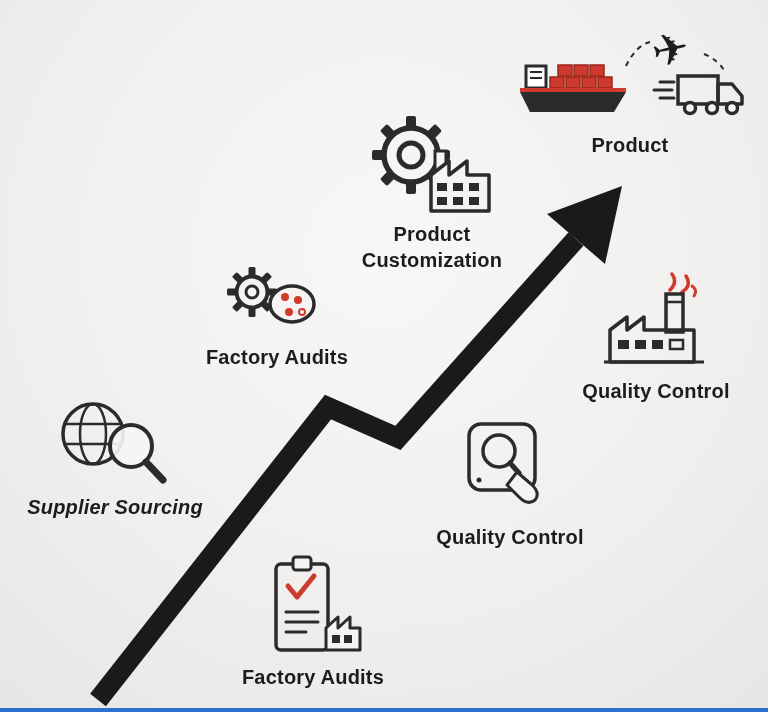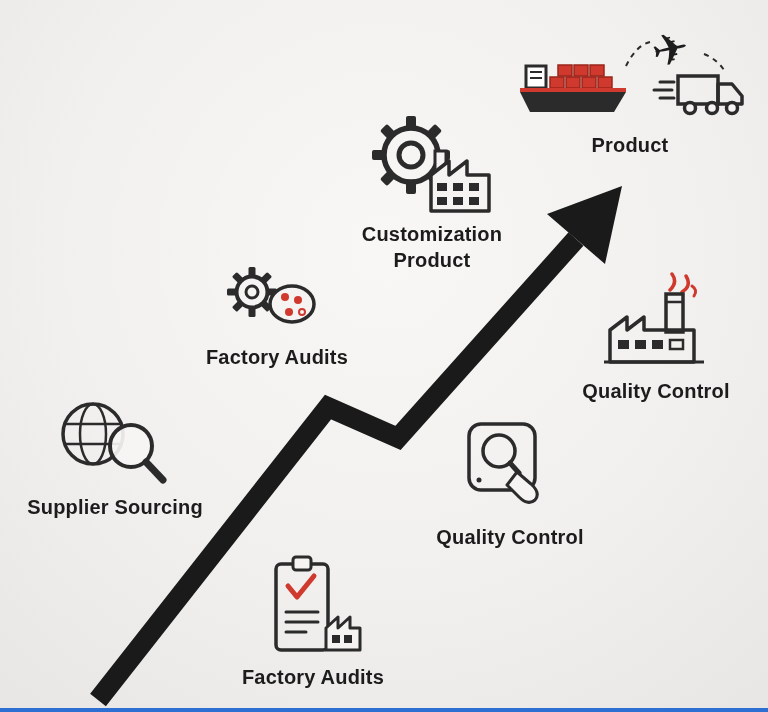--- a/index.html
+++ b/index.html
@@ -27,21 +27,21 @@
 </head>
 <body>
 
 <div id="canvas">
 
   <svg id="arrow-layer" width="768" height="712" viewBox="0 0 768 712">
     <polyline points="98,700 328,407 398,438 576,239" fill="none" stroke="#1a1a1a" stroke-width="20" stroke-linejoin="miter"></polyline>
     <polygon points="622,186 605,264 547,214" fill="#1a1a1a"></polygon>
   </svg>
 
-  <div class="stage" style="left:10px;top:392px;width:210px;">
+  <div class="stage" style="left:10px;top:392px;width:210px;font-style:italic;">
     <svg class="icon" width="132" height="96" viewBox="0 0 132 96">
       <circle cx="44" cy="42" r="30" fill="none" stroke="#2b2b2b" stroke-width="3.5"></circle>
       <ellipse cx="44" cy="42" rx="13" ry="30" fill="none" stroke="#2b2b2b" stroke-width="2.5"></ellipse>
       <path d="M16,32 H72 M16,52 H72" stroke="#2b2b2b" stroke-width="2.5" fill="none"></path>
       <circle cx="82" cy="54" r="21" fill="rgba(246,245,243,0.92)" stroke="#2b2b2b" stroke-width="4"></circle>
       <line x1="97" y1="70" x2="114" y2="88" stroke="#2b2b2b" stroke-width="7" stroke-linecap="round"></line>
     </svg>
     <div class="label">Supplier Sourcing</div>
   </div>
 
@@ -91,22 +91,22 @@
       <g fill="#2b2b2b">
         <rect x="70" y="70" width="10" height="8"></rect>
         <rect x="86" y="70" width="10" height="8"></rect>
         <rect x="102" y="70" width="10" height="8"></rect>
         <rect x="70" y="84" width="10" height="8"></rect>
         <rect x="86" y="84" width="10" height="8"></rect>
         <rect x="102" y="84" width="10" height="8"></rect>
       </g>
     </svg>
     <div class="label">
+      <div>Product</div>
       <div>Customization</div>
-      <div>Product</div>
     </div>
   </div>
 
   <div class="stage" style="left:512px;top:26px;width:236px;">
     <svg class="icon" width="232" height="100" viewBox="0 0 232 100">
 
       <path d="M112,40 C120,24 128,18 136,16" stroke="#2b2b2b" stroke-width="2" stroke-dasharray="5 5" fill="none"></path>
       <path d="M190,28 C200,32 206,38 210,44" stroke="#2b2b2b" stroke-width="2" stroke-dasharray="5 5" fill="none"></path>
 
       <rect x="12" y="40" width="20" height="22" fill="#ffffff" stroke="#2b2b2b" stroke-width="3"></rect>

